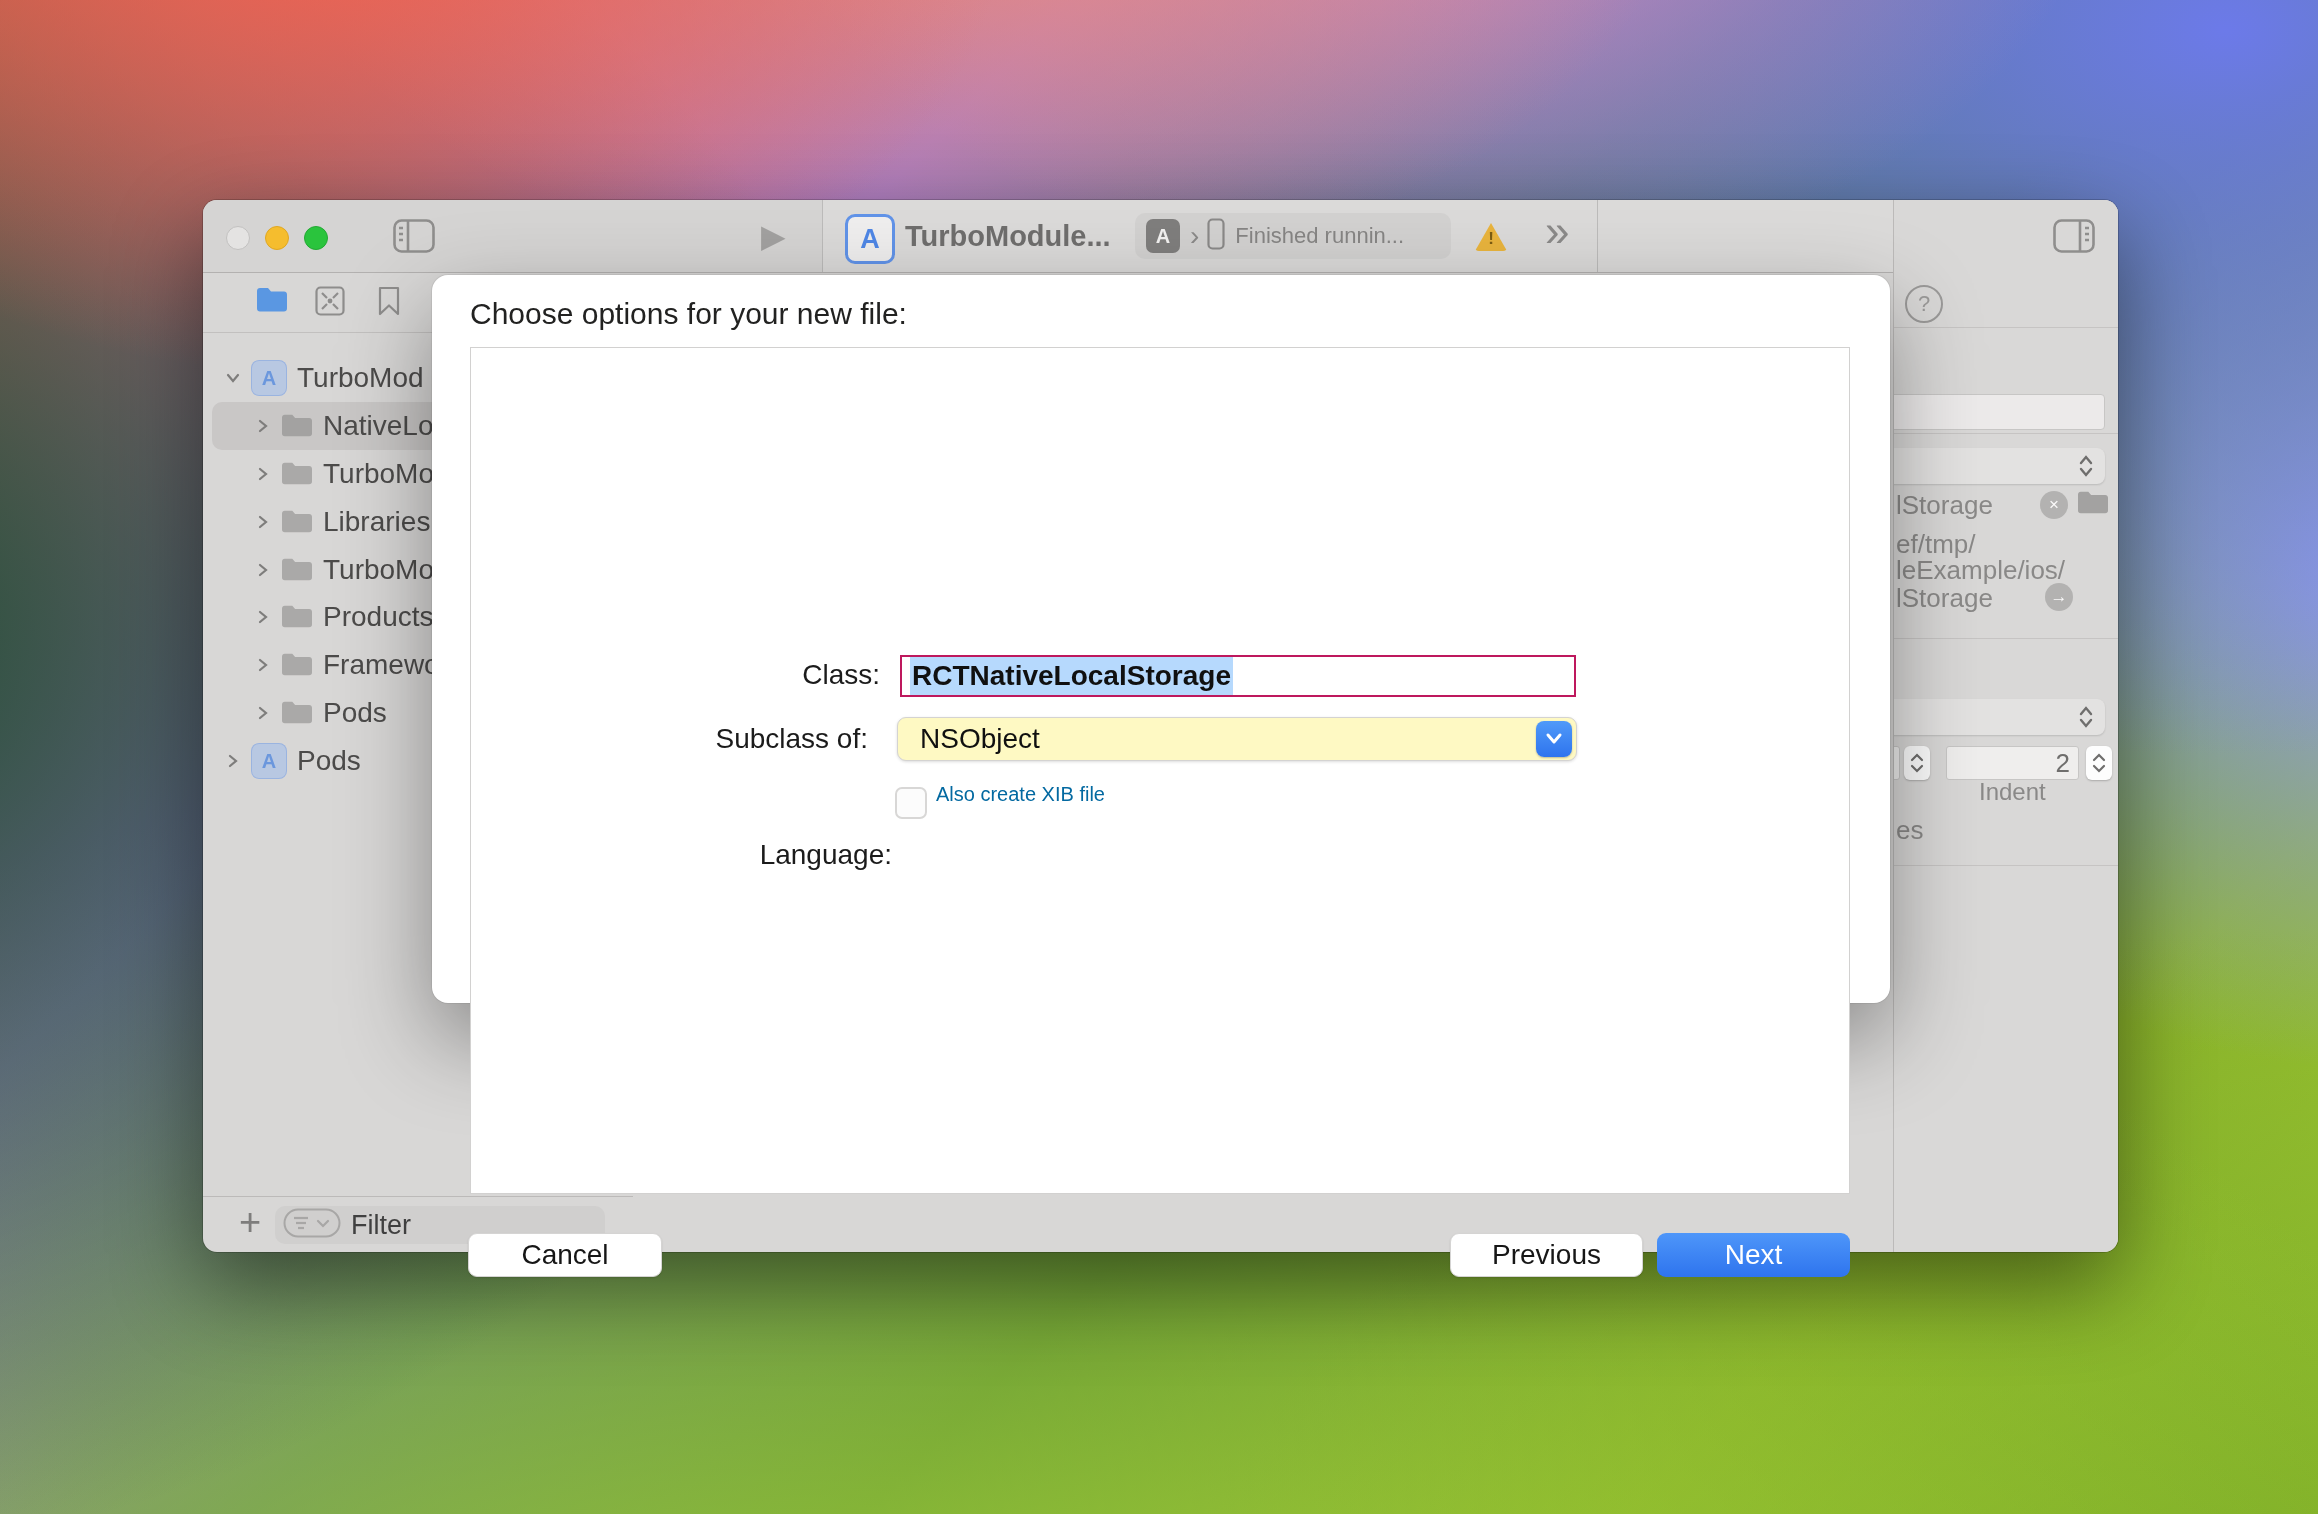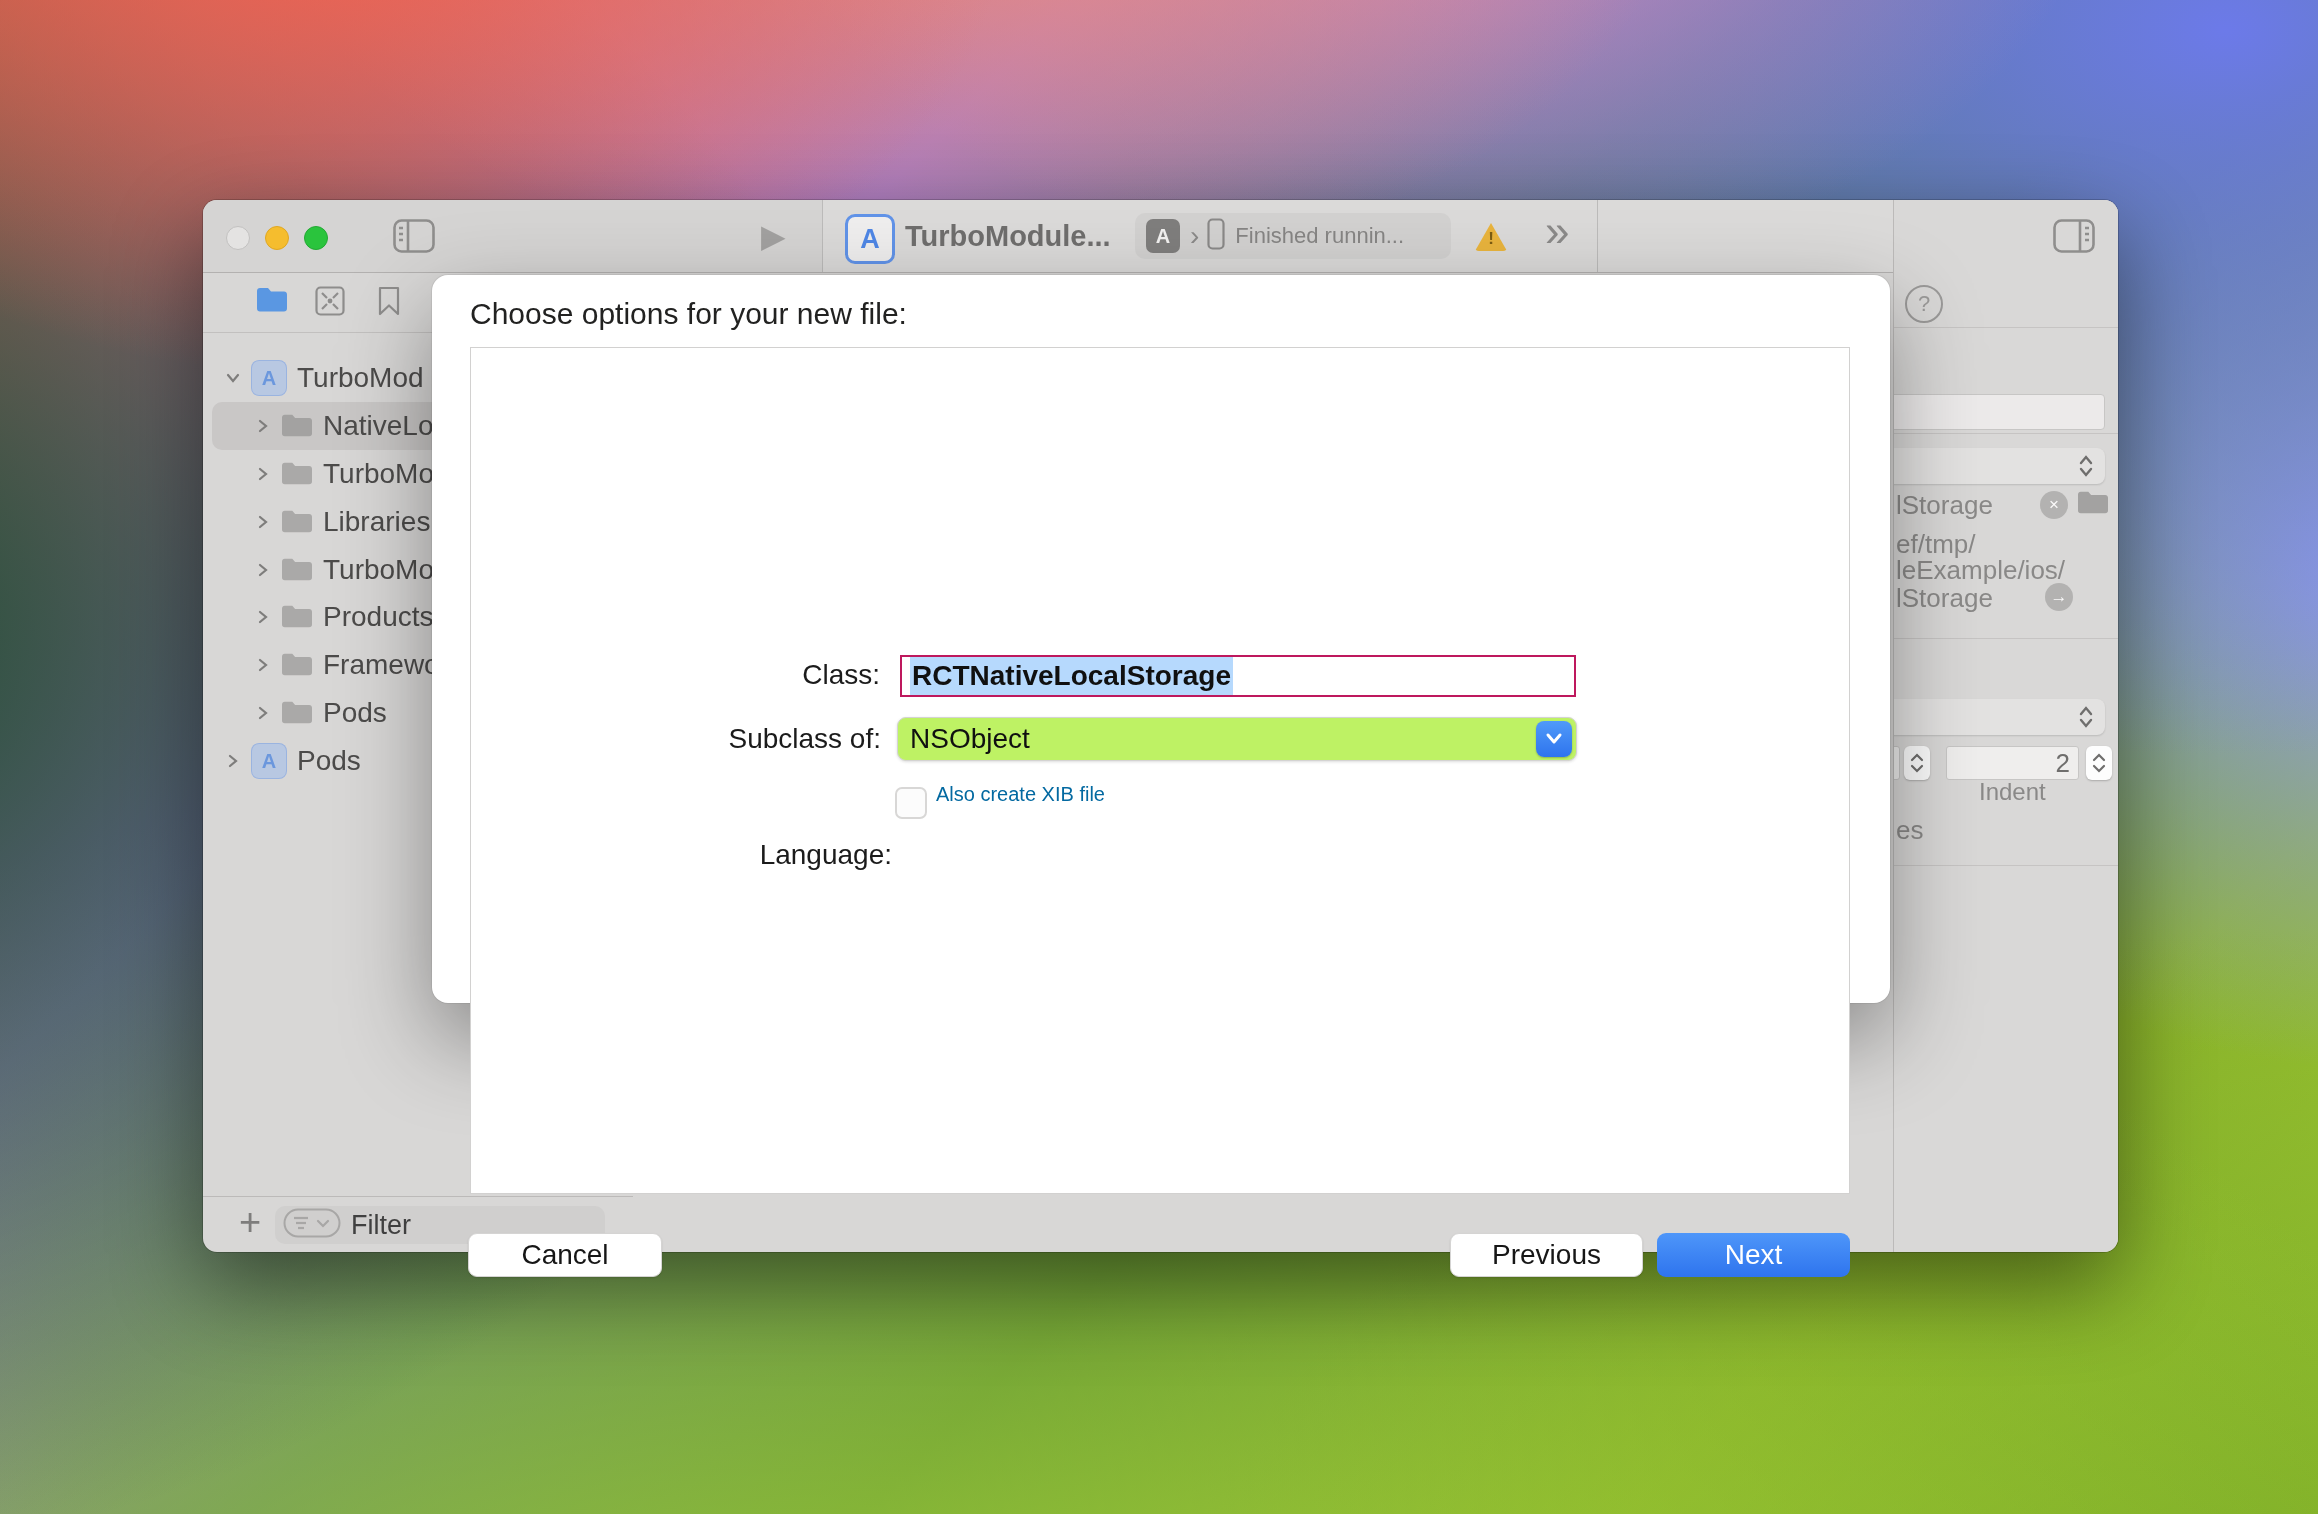--- a/index.html
+++ b/index.html
@@ -129,23 +129,23 @@
   }
   .sheet-title{position:absolute;left:38px;top:22px;font-size:30px;color:#222221;}
   .sheet-box{position:absolute;left:38px;top:72px;width:1378px;height:845px;border:1px solid #d2d1d0;background:#fff;}
   .form-label{position:absolute;width:248px;text-align:right;font-size:28px;color:#1b1b1b;line-height:44px;}
   .class-field{
     position:absolute;left:468px;top:380px;width:676px;height:42px;background:#fff;border:2px solid #be185d;
     display:flex;align-items:center;padding-left:8px;box-sizing:border-box;font-size:28px;color:#101010;
   }
   .sel-span{background:#b6d9fd;padding:3px 2px;font-weight:bold;}
   .combo{
-    position:absolute;left:465px;width:680px;height:44px;background:#bef264;border:1px solid #d4d3d2;border-radius:9px;
+    position:absolute;left:465px;width:680px;height:44px;background:#fef9c3;border:1px solid #d4d3d2;border-radius:9px;
     box-shadow:0 1px 3px rgba(0,0,0,.14);display:flex;align-items:center;font-size:28px;color:#101010;
-    padding-left:12px;box-sizing:border-box;
+    padding-left:22px;box-sizing:border-box;
   }
   .combo .blue-btn{
     position:absolute;right:4px;top:3px;width:36px;height:36px;border-radius:8px;
     background:linear-gradient(#509af9,#2e74ee);display:flex;align-items:center;justify-content:center;
     box-shadow:0 1px 2px rgba(0,0,0,.25);
   }
   .checkbox{
     position:absolute;left:463px;top:512px;width:28px;height:28px;border-radius:7px;
     border:2px solid #d8d7d6;background:#fcfcfc;
   }
@@ -425,21 +425,21 @@
 
 <div class="sheet">
   <div class="sheet-title">Choose options for your new file:</div>
   <div class="sheet-box"></div>
 
   <div class="form-label" style="left:200px;top:378px">Class:</div>
   <div class="class-field">
     <span class="sel-span">RCTNativeLocalStorage</span>
   </div>
 
-  <div class="form-label" style="left:201px;top:442px">Subclass of:</div>
+  <div class="form-label" style="left:188px;top:442px">Subclass of:</div>
   <div class="combo" style="top:442px">
     <span>NSObject</span>
     <span class="blue-btn">
       <svg width="20" height="14" viewBox="0 0 20 14">
           <polyline points="4,3 10,10 16,3" fill="none" stroke="#ffffff" stroke-width="3" stroke-linecap="round" stroke-linejoin="round"></polyline>
         </svg>
     </span>
   </div>
 
   <div class="checkbox"></div>

